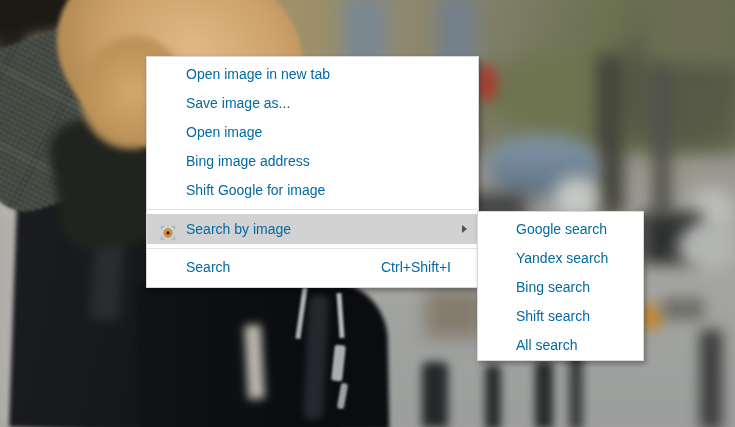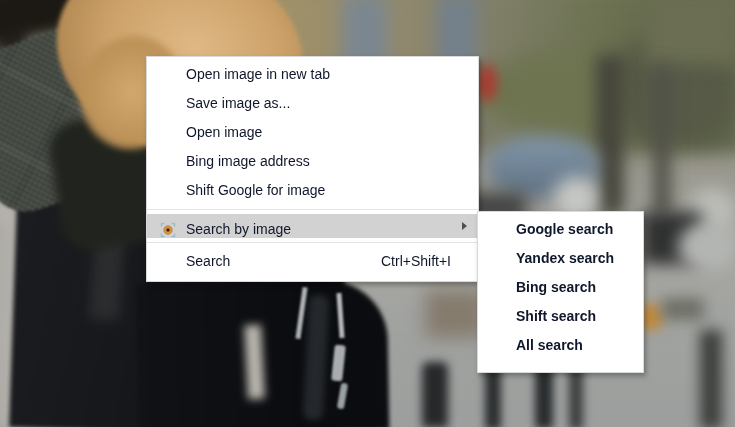--- a/index.html
+++ b/index.html
@@ -62,25 +62,25 @@
   .b-fringe{left:55px;top:115px;width:120px;height:130px;background:#21241e;filter:blur(5px);transform:rotate(-10deg);border-radius:30px;}
   .b-hair{left:55px;top:-45px;width:250px;height:195px;transform:rotate(15deg);border-radius:50%;filter:blur(2px);
     background:radial-gradient(ellipse at 55% 45%, #dfb884 0%, #cda26a 45%, #b08751 75%, rgba(150,110,60,0) 100%);}
   .b-hair2{left:80px;top:35px;width:105px;height:115px;transform:rotate(12deg);border-radius:50%;filter:blur(3px);
     background:radial-gradient(ellipse at 50% 50%, #d2a86f 0%, #bd9258 60%, rgba(160,115,60,0) 100%);}
 
   
   .menu{position:absolute;background:#ffffff;border:1px solid #d9d9d9;
     box-shadow:2px 3px 5px rgba(0,0,0,0.30);z-index:10;}
   .main{left:146px;top:56px;width:331px;padding:3px 0 5px 0;}
-  .sub{left:477px;top:211px;width:165px;padding:3px 0 12px 0;font-weight:bold;}
+  .sub{left:477px;top:211px;width:165px;padding:3px 0 0 0;}
   .mi{position:relative;height:29px;line-height:29px;padding-left:39px;
-    font-size:14px;color:#0f172a;cursor:default;white-space:nowrap;}
+    font-size:14px;color:#0369a1;cursor:default;white-space:nowrap;}
   .sub .mi{padding-left:38px;}
-  .mi.hl{height:24px;line-height:30px;background:#d2d2d2;}
+  .mi.hl{height:30px;line-height:30px;background:#d2d2d2;}
   .sep{height:1px;background:#e4e4e4;margin:4px 0;}
   .shortcut{position:absolute;right:27px;top:0;}
   .arr{position:absolute;right:11px;top:50%;margin-top:-4px;width:0;height:0;
     border-left:5px solid #4f4f4f;border-top:4px solid transparent;border-bottom:4px solid transparent;}
   .sbi{position:absolute;left:13px;top:50%;margin-top:-8px;width:16px;height:16px;display:block;}
 </style>
 </head>
 <body>
 
 <div class="screen">

